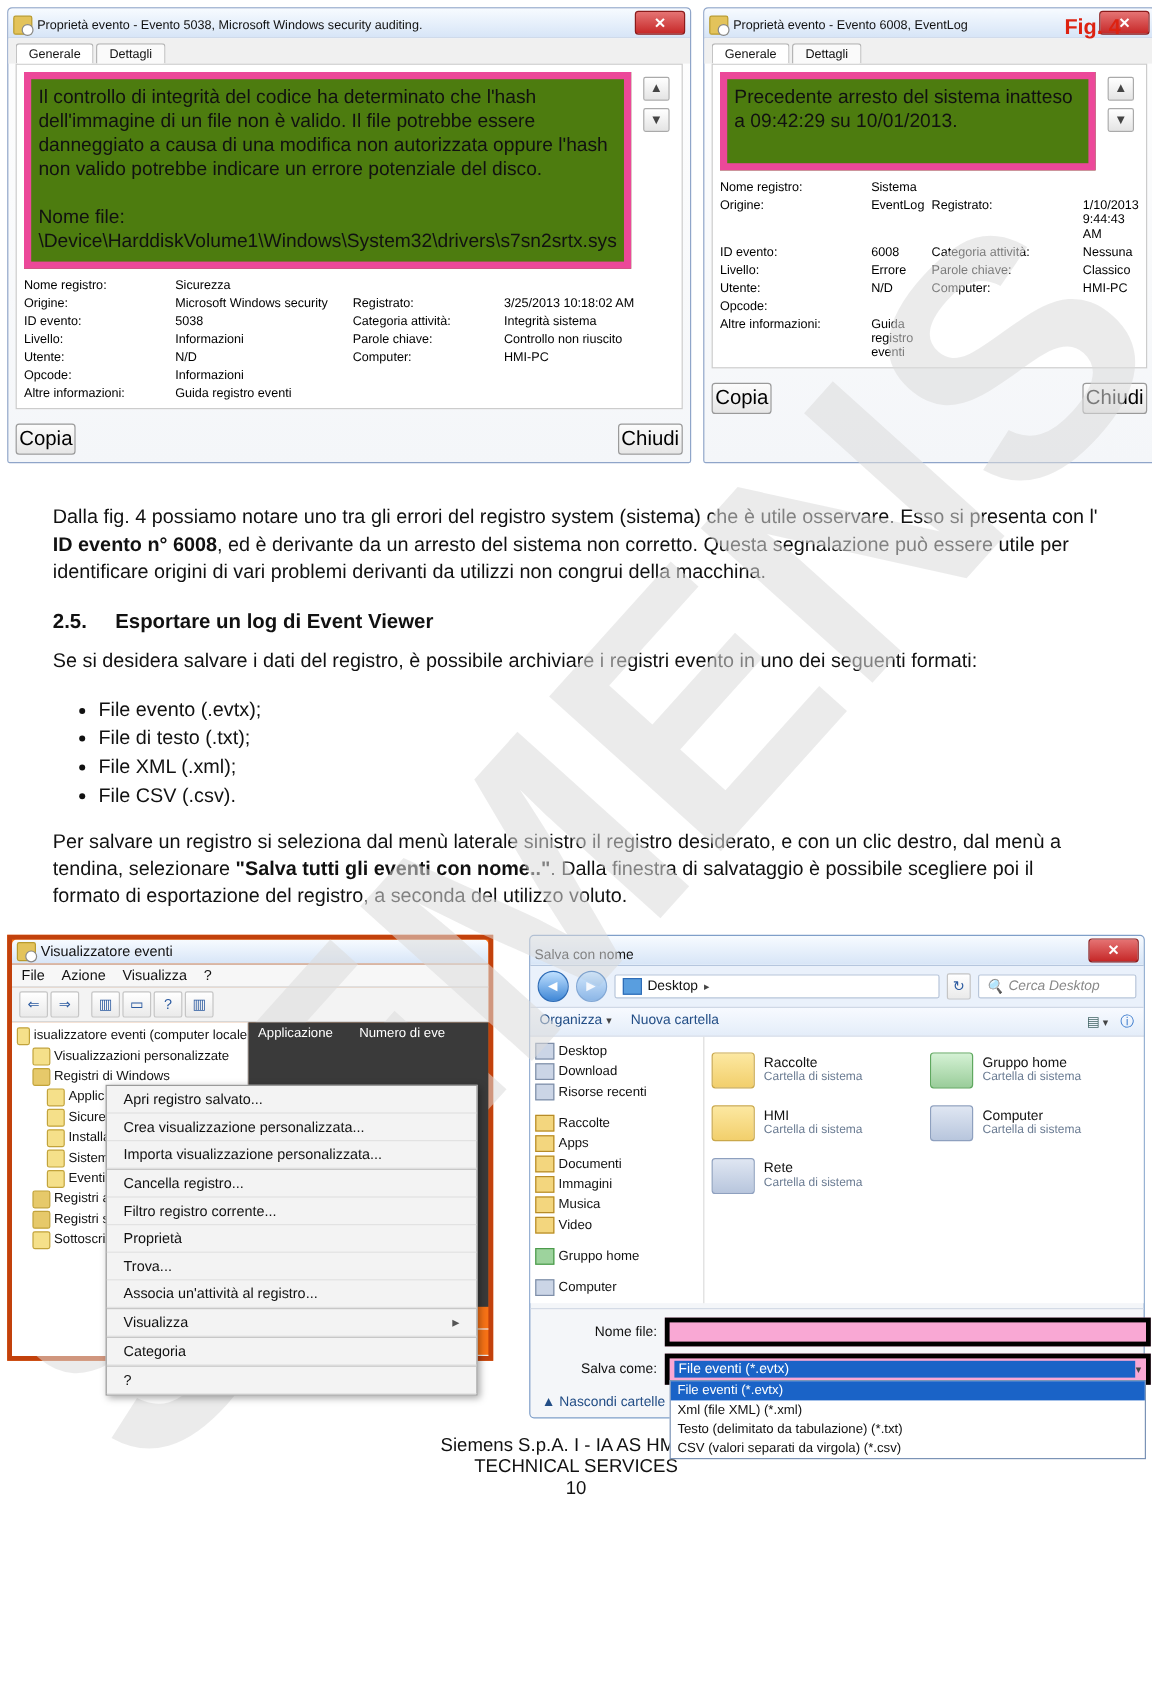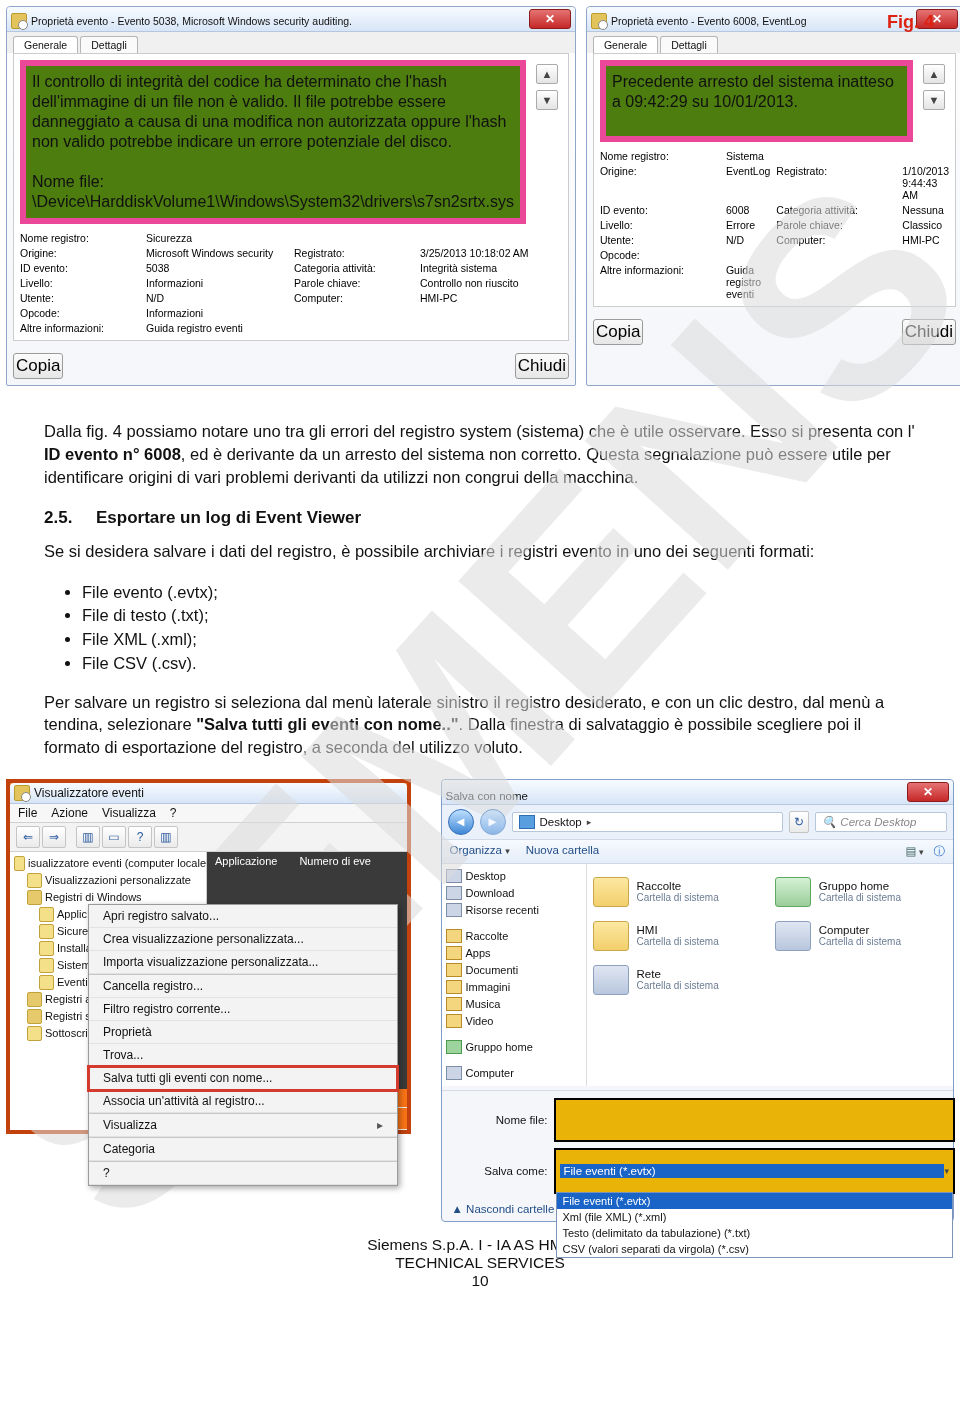--- a/index.html
+++ b/index.html
@@ -81,21 +81,21 @@
 .folders{flex:1;display:grid;grid-template-columns:1fr 1fr;grid-auto-rows:44px;padding:6px 6px 0 6px;column-gap:10px}
 .fitem{display:flex;align-items:center;gap:8px}
 .fico{width:34px;height:28px;border:1px solid #caa84a;background:linear-gradient(#fce8a1,#f2cf6c);border-radius:3px}
 .fico.pc{background:linear-gradient(#dfe6f2,#b8c6dd);border-color:#8ea0bf}
 .fico.net{background:linear-gradient(#d4f1d4,#9acd9a);border-color:#5fa85f}
 .ft .n{font-size:11.5px}
 .ft .s{font-size:10px;color:#6b7c93}
 .sep-h{height:1px;background:#d4dbe6;margin:4px 0}
 .fieldrow{display:grid;grid-template-columns:96px 1fr;gap:6px;padding:3px 10px;align-items:center}
 .fieldrow label{text-align:right;font-size:11.5px}
-.fieldrow input,.fieldrow .combo{width:100%;border:2px solid #000000;padding:14px 4px;background:#eab308;font-size:11.5px}
+.fieldrow input,.fieldrow .combo{width:100%;border:4px solid #000000;padding:2px 4px;background:#f9a8d4;font-size:11.5px}
 .combo{display:flex;justify-content:space-between;align-items:center}
 .combo.open{position:relative}
 .combo .sel{background:#1a63c7;color:#fff;padding:1px 4px;flex:1}
 .drop{position:absolute;left:0;right:0;top:100%;background:#fff;border:1px solid #7b93b6;z-index:5}
 .drop .opt{padding:2px 6px;font-size:11px}
 .drop .opt.hl{background:#1a63c7;color:#fff}
 .lowbar{display:flex;justify-content:flex-start;padding:6px 10px}
 .linkish{color:#234e86}
 
 .caret{font-size:9px;color:#444}
@@ -335,21 +335,20 @@
 
       <div class="ctx">
         <div class="mi">Apri registro salvato...</div>
         <div class="mi">Crea visualizzazione personalizzata...</div>
         <div class="mi">Importa visualizzazione personalizzata...</div>
         <div class="mi sep"></div>
         <div class="mi">Cancella registro...</div>
         <div class="mi">Filtro registro corrente...</div>
         <div class="mi">Proprietà</div>
         <div class="mi">Trova...</div>
-        <div class="mi hl">Salva tutti gli eventi con nome...</div>
         <div class="mi">Associa un'attività al registro...</div>
         <div class="mi sep"></div>
         <div class="mi"><span>Visualizza</span><span class="arrow">▸</span></div>
         <div class="mi sep"></div>
         <div class="mi">Categoria</div>
         <div class="mi sep"></div>
         <div class="mi">?</div>
       </div>
     </div>
   </div>

